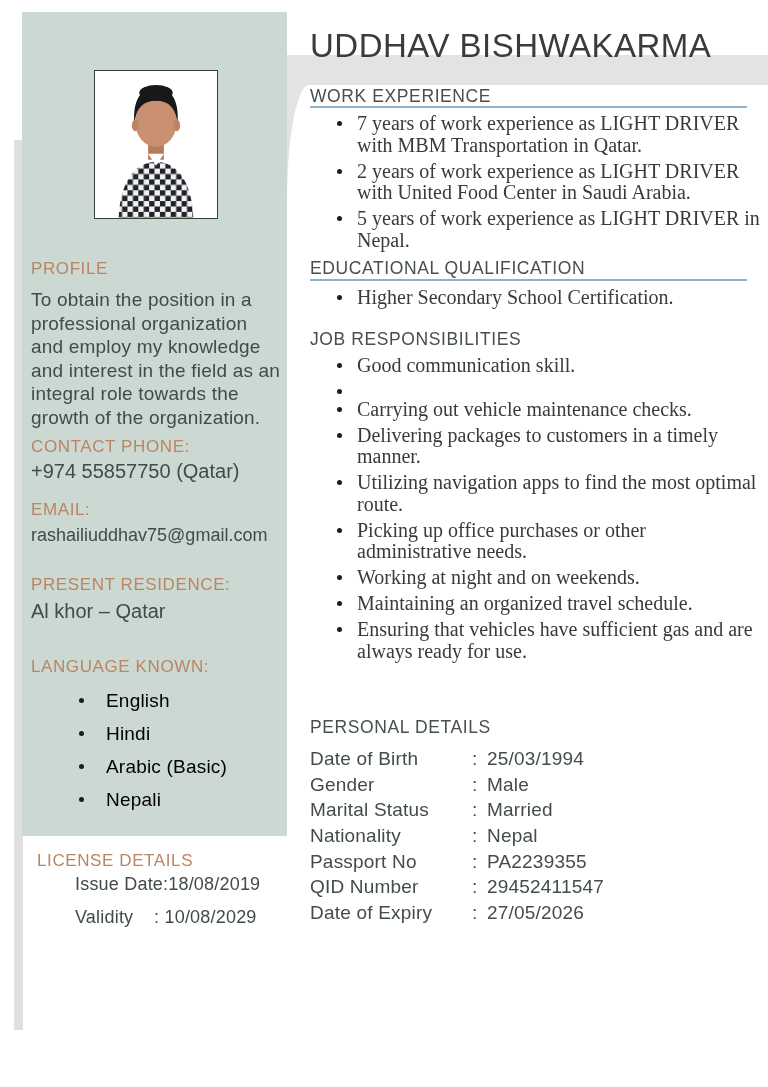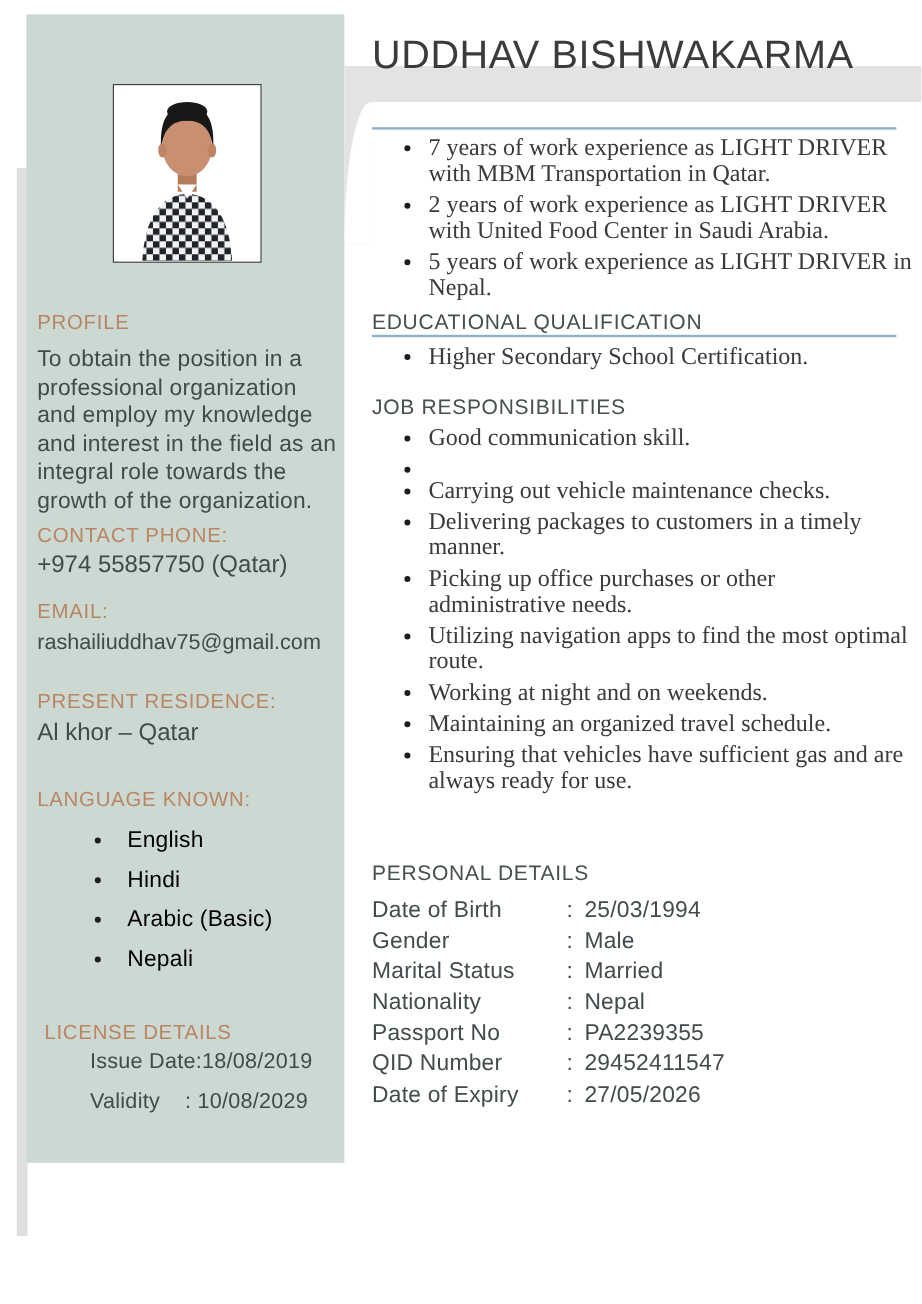--- a/index.html
+++ b/index.html
@@ -1,21 +1,21 @@
 <!DOCTYPE html>
 <html><head>
 <meta charset="utf-8">
 <style>
   * { margin:0; padding:0; box-sizing:border-box; }
   body { background:#ffffff; font-family:"Liberation Sans", sans-serif; }
   .page { position:relative; width:768px; height:1087px; background:#ffffff; overflow:hidden; }
 
   
   .sidebar-shadow { position:absolute; left:14px; top:140px; width:9px; height:890px; background:#dfdfdf; }
-  .sidebar { position:absolute; left:22px; top:12px; width:265px; height:957px; background:#ccd8d2; }
+  .sidebar { position:absolute; left:22px; top:12px; width:265px; height:824px; background:#ccd8d2; }
 
   .photo-frame { position:absolute; left:72px; top:58px; width:124px; height:149px;
                  background:#ffffff; border:1px solid #3c3c3c; overflow:hidden; }
   .photo-frame svg { display:block; width:100%; height:100%; }
 
   .side-h { position:absolute; left:9px; color:#ba8562; font-size:17px; letter-spacing:0.6px; font-weight:400; }
   .side-text { position:absolute; left:9px; color:#414b4c; }
 
   .profile-h   { top:247px; }
   .profile-txt { top:276px; width:254px; font-size:19px; line-height:23.5px; letter-spacing:0.2px; }
@@ -146,20 +146,21 @@
 
   <div class="title-band"></div>
   <div class="band-corner">
     <div class="inner"></div>
   </div>
 
   <div class="main">
 
     <div class="name">UDDHAV BISHWAKARMA</div>
 
+    <div class="sec-h we-h">WORK EXPERIENCE</div>
     <div class="rule we-rule"></div>
     <ul class="blist we-list">
 
         <li class="row">
           <span class="dot"></span>
           <span class="lbl">7 years of work experience as LIGHT DRIVER with MBM Transportation in Qatar.</span>
         </li>
 
         <li class="row">
           <span class="dot"></span>
@@ -199,26 +200,26 @@
           <span class="lbl">Carrying out vehicle maintenance checks.</span>
         </li>
 
         <li class="row">
           <span class="dot"></span>
           <span class="lbl">Delivering packages to customers in a timely manner.</span>
         </li>
 
         <li class="row">
           <span class="dot"></span>
+          <span class="lbl">Utilizing navigation apps to find the most optimal route.</span>
+        </li>
+
+        <li class="row">
+          <span class="dot"></span>
           <span class="lbl">Picking up office purchases or other administrative needs.</span>
-        </li>
-
-        <li class="row">
-          <span class="dot"></span>
-          <span class="lbl">Utilizing navigation apps to find the most optimal route.</span>
         </li>
 
 
         <li class="row">
           <span class="dot"></span>
           <span class="lbl">Working at night and on weekends.</span>
         </li>
 
         <li class="row">
           <span class="dot"></span>

